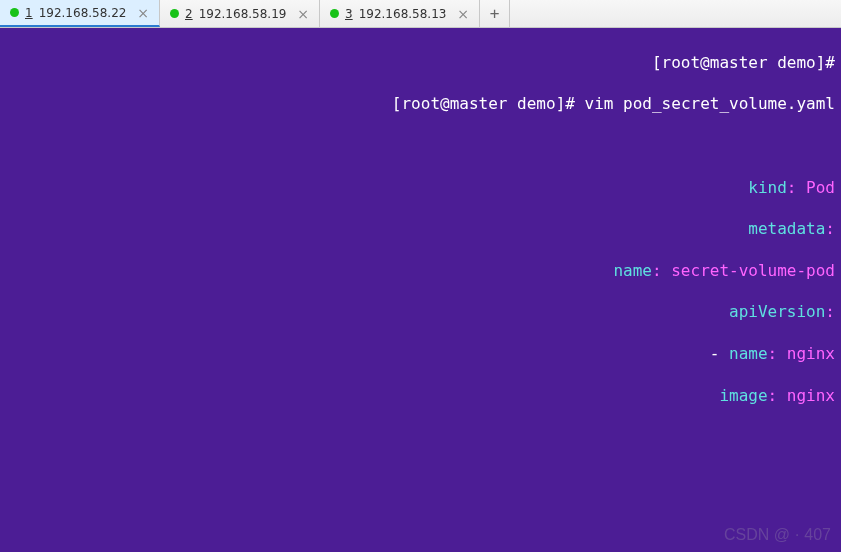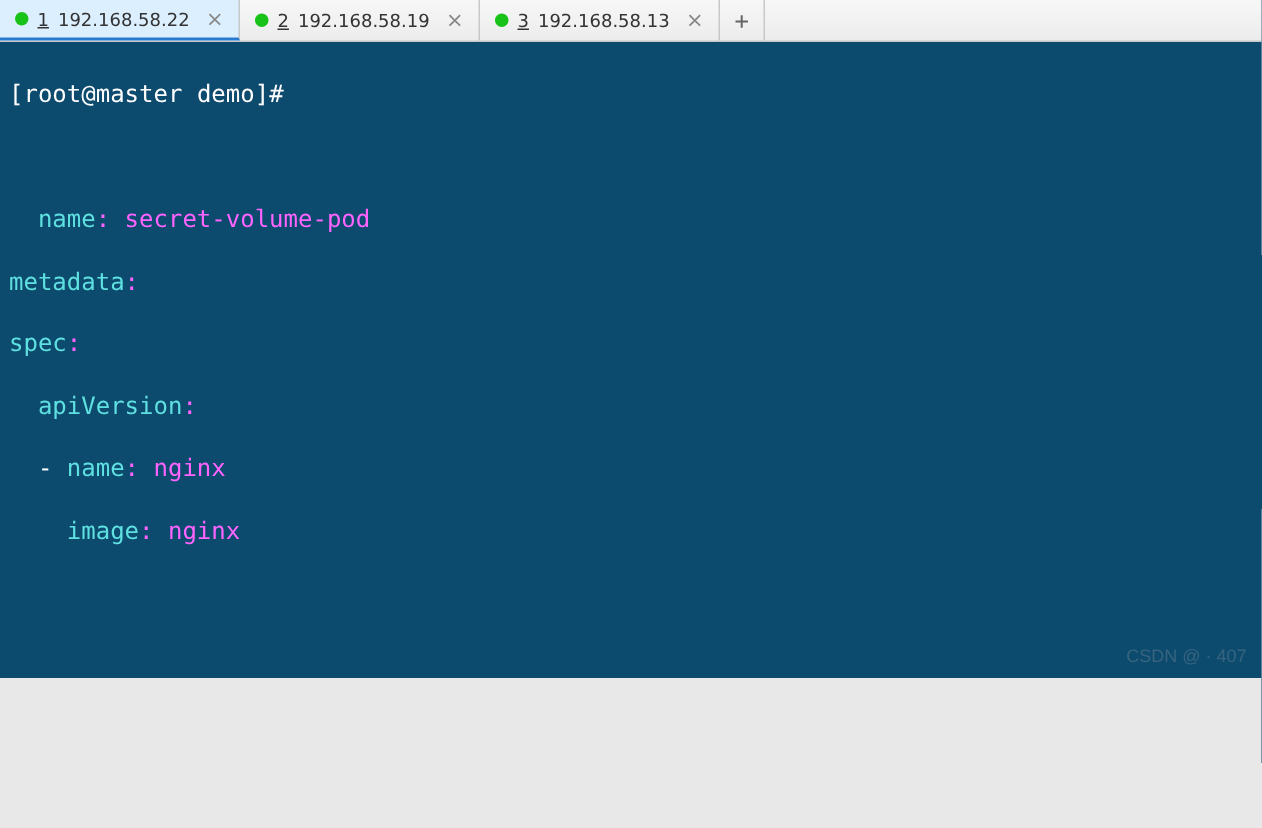--- a/index.html
+++ b/index.html
@@ -42,42 +42,43 @@
     display: flex;
     align-items: center;
     justify-content: center;
     font-size: 16px;
     color: #666;
     border-right: 1px solid #c8c8c8;
     cursor: pointer;
   }
 
   .terminal {
-    background: #0c4a6e;
+    background: #4c1d95;
     color: #fff;
-    height: 424px;
+    height: 524px;
     padding: 4px 6px 2px 6px;
     font-size: 16px;
     line-height: 1.3;
     white-space: pre;
     position: relative;
+    text-align: right;
   }
   .line { min-height: 1.3em; }
 
   .cy { color: #5fe0e0; }
   .mg { color: #ff64ff; }
   .wt { color: #ffffff; }
 
   .watermark {
     position: absolute;
     right: 10px;
     bottom: 6px;
     color: rgba(180,180,180,0.25);
     font-family: sans-serif;
-    font-size: 12px;
+    font-size: 16px;
     pointer-events: none;
   }
 </style>
 </head>
 <body>
 
 <div class="tabbar">
   <div class="tab active">
     <span class="dot"></span>
     <span><span class="idx">1</span></span>
@@ -94,24 +95,25 @@
     <span class="dot"></span>
     <span><span class="idx">3</span></span>
     <span>192.168.58.13</span>
     <span class="close">×</span>
   </div>
   <div class="addtab">+</div>
 </div>
 
 <div class="terminal">
 <div class="line"><span class="wt">[</span><span class="wt">root</span><span class="wt">@</span><span class="wt">master</span><span class="wt"> </span><span class="wt">demo</span><span class="wt">]</span><span class="wt">#</span><span class="wt"></span></div>
+<div class="line"><span class="wt">[</span><span class="wt">root</span><span class="wt">@</span><span class="wt">master</span><span class="wt"> </span><span class="wt">demo</span><span class="wt">]</span><span class="wt">#</span><span class="wt"> </span><span class="wt">vim pod_secret_volume.yaml</span></div>
 <div class="line"> </div>
+<div class="line"><span class="cy">kind</span><span class="mg">: </span><span class="mg">Pod</span></div>
+<div class="line"><span class="cy">metadata</span><span class="mg">:</span></div>
 <div class="line"><span>  </span><span class="cy">name</span><span class="mg">: </span><span class="mg">secret-volume-pod</span></div>
-<div class="line"><span class="cy">metadata</span><span class="mg">:</span></div>
-<div class="line"><span class="cy">spec</span><span class="mg">:</span></div>
 <div class="line"><span>  </span><span class="cy">apiVersion</span><span class="mg">:</span></div>
 <div class="line"><span>  - </span><span class="cy">name</span><span class="mg">: </span><span class="mg">nginx</span></div>
 <div class="line"><span>    </span><span class="cy">image</span><span class="mg">: </span><span class="mg">nginx</span></div>
 
 
 
 
 
 
 

